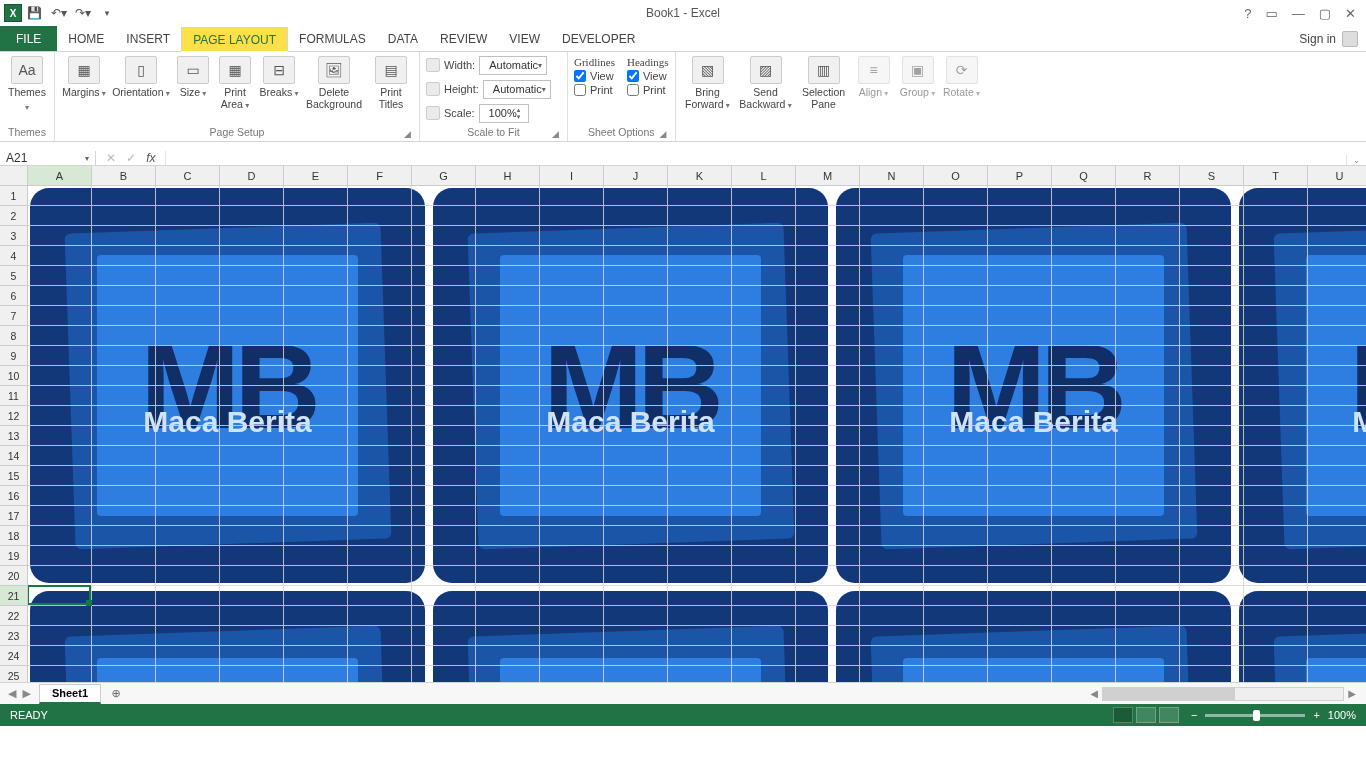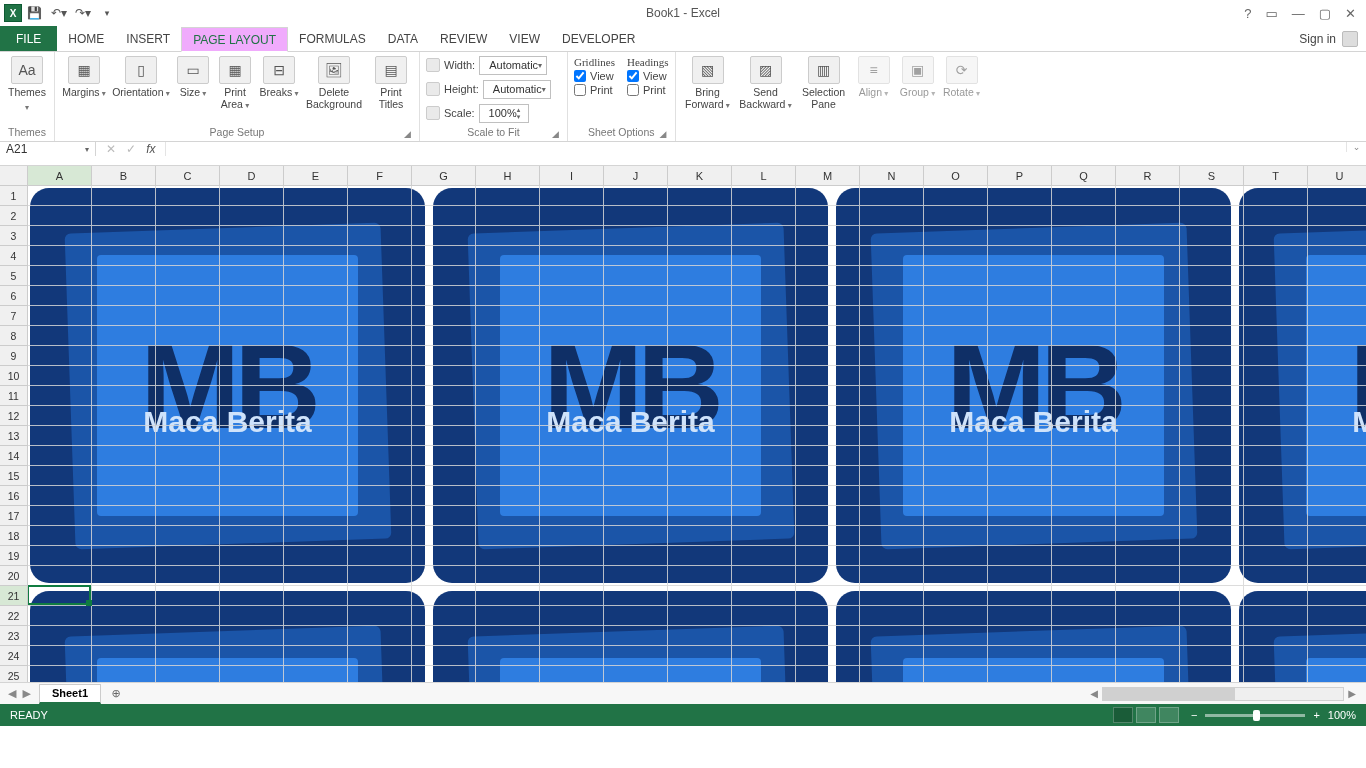--- a/index.html
+++ b/index.html
@@ -11,21 +11,21 @@
 .titlebar .qat .xlicon { width: 18px; height: 18px; background: #217346; color: #fff; display: flex; align-items: center; justify-content: center; font-size: 10px; font-weight: bold; border: 1px solid #0e5a33; }
 .titlebar .qat .qbtn { width: 22px; height: 22px; display: flex; align-items: center; justify-content: center; color: #555; font-size: 12px; cursor: pointer; }
 .titlebar .center { position: absolute; left: 50%; transform: translateX(-50%); color: #555; font-size: 12px; }
 .titlebar .winctrls { margin-left: auto; display: flex; gap: 14px; padding-right: 10px; color: #666; font-size: 13px; }
 .titlebar .winctrls span { cursor: pointer; }
 
 
 .ribbon-tabs { height: 26px; background: #fff; display: flex; align-items: flex-end; font-size: 12px; border-bottom: 1px solid #d4d4d4; }
 .ribbon-tabs .filetab { background: #217346; color: #fff; padding: 5px 16px 5px; height: 25px; display: flex; align-items: center; cursor: pointer; font-size: 12px; }
 .ribbon-tabs .tab { color: #444; padding: 5px 11px; height: 25px; display: flex; align-items: center; cursor: pointer; }
-.ribbon-tabs .tab.active { color: #217346; border: 1px solid #d4d4d4; border-bottom: 1px solid #fff; background: #f0abfc; margin-bottom: -1px; }
+.ribbon-tabs .tab.active { color: #217346; border: 1px solid #d4d4d4; border-bottom: 1px solid #fff; background: #fde047; margin-bottom: -1px; }
 .ribbon-tabs .signin { margin-left: auto; padding: 4px 8px; display: flex; align-items: center; gap: 6px; color: #444; font-size: 12px; }
 .ribbon-tabs .signin .avatar { width: 16px; height: 16px; background: #ddd; border: 1px solid #bbb; border-radius: 2px; }
 
 
 .ribbon { height: 90px; background: #fff; display: flex; border-bottom: 1px solid #d4d4d4; overflow: hidden; font-size: 11px; color: #444; }
 .group { display: flex; flex-direction: column; border-right: 1px solid #e0e0e0; padding: 2px 6px 0; }
 .group .controls { flex: 1; display: flex; align-items: flex-start; gap: 4px; }
 .group .glabel { text-align: center; color: #777; font-size: 10.5px; padding: 2px 0 3px; position: relative; }
 .group .glabel .dlg { position: absolute; right: 0; bottom: 2px; font-size: 9px; color: #888; cursor: pointer; padding: 0 2px; }
 .bigbtn { display: flex; flex-direction: column; align-items: center; width: 46px; padding-top: 2px; cursor: pointer; gap: 2px; }
@@ -40,21 +40,21 @@
 .fitrow .sico { width: 14px; height: 14px; background: #eaeaea; border: 1px solid #ccc; border-radius: 2px; }
 .fitrow select, .fitrow .sel { height: 19px; font-size: 11px; border: 1px solid #c0c0c0; background: #fff; width: 68px; padding: 0 9px; display: flex; align-items: center; justify-content: space-between; }
 .fitrow .sel span.v { color: #333; }
 .fitrow .sel span.ar { font-size: 8px; color: #666; }
 .chkcol { display: flex; flex-direction: column; gap: 2px; padding-top: 2px; font-size: 11px; }
 .chkcol .hdr { color: #444; font-size: 11px; margin-bottom: 0; font-family: Liberation Serif, serif; }
 .chkcol label { display: flex; align-items: center; gap: 4px; cursor: pointer; }
 .chkcol input { width: 12px; height: 12px; }
 
 
-.fbar { height: 24px; display: flex; align-items: flex-start; border-bottom: 1px solid #d4d4d4; font-size: 12px; }
+.fbar { height: 24px; display: flex; align-items: flex-end; border-bottom: 1px solid #d4d4d4; font-size: 12px; }
 .fbar .namebox { width: 96px; border-right: 1px solid #d4d4d4; display: flex; align-items: center; padding: 0 6px; justify-content: space-between; background: #fff; }
 .fbar .namebox .nm { color: #333; font-size: 12px; }
 .fbar .namebox .ar { font-size: 8px; color: #666; }
 .fbar .fxbtns { display: flex; align-items: center; gap: 10px; padding: 0 10px; border-right: 1px solid #e4e4e4; color: #bbb; font-size: 12px; }
 .fbar .fxinput { flex: 1; border: none; padding: 0 6px; font-size: 12px; outline: none; }
 .fbar .expand { width: 20px; display: flex; align-items: center; justify-content: center; color: #888; font-size: 9px; border-left: 1px solid #e4e4e4; cursor: pointer; }
 
 
 .gridwrap { position: relative; height: 516px; background: #fff; overflow: hidden; }
 .cornersq { position: absolute; left: 0; top: 0; width: 28px; height: 20px; background:#f0f0f0; border-right:1px solid #ccc; border-bottom:1px solid #ccc; z-index: 5; }

